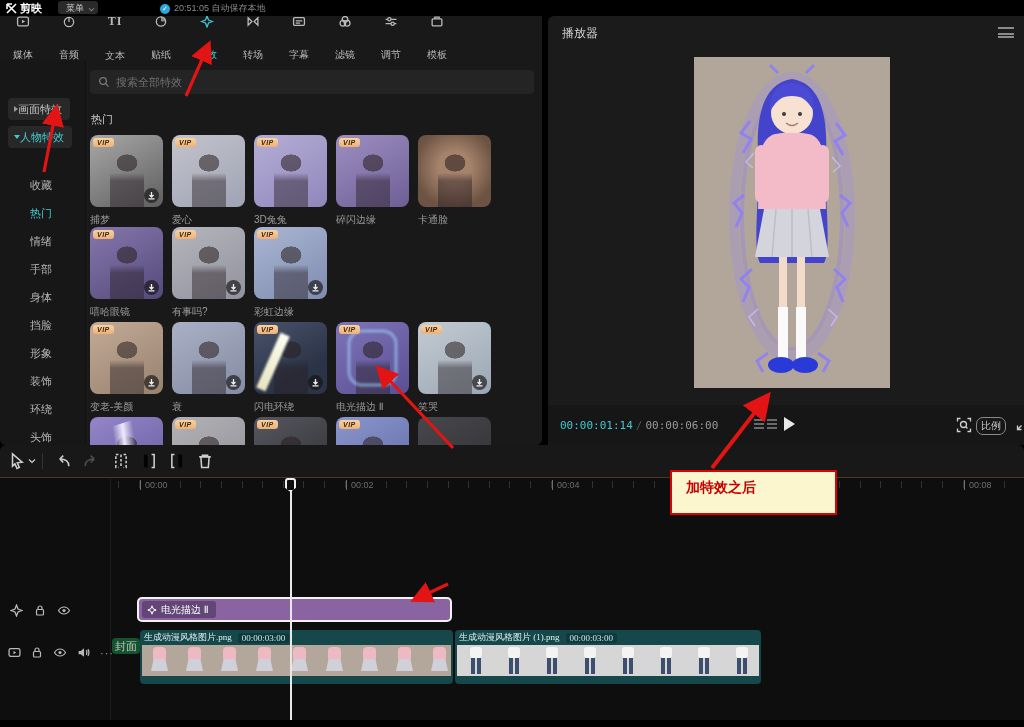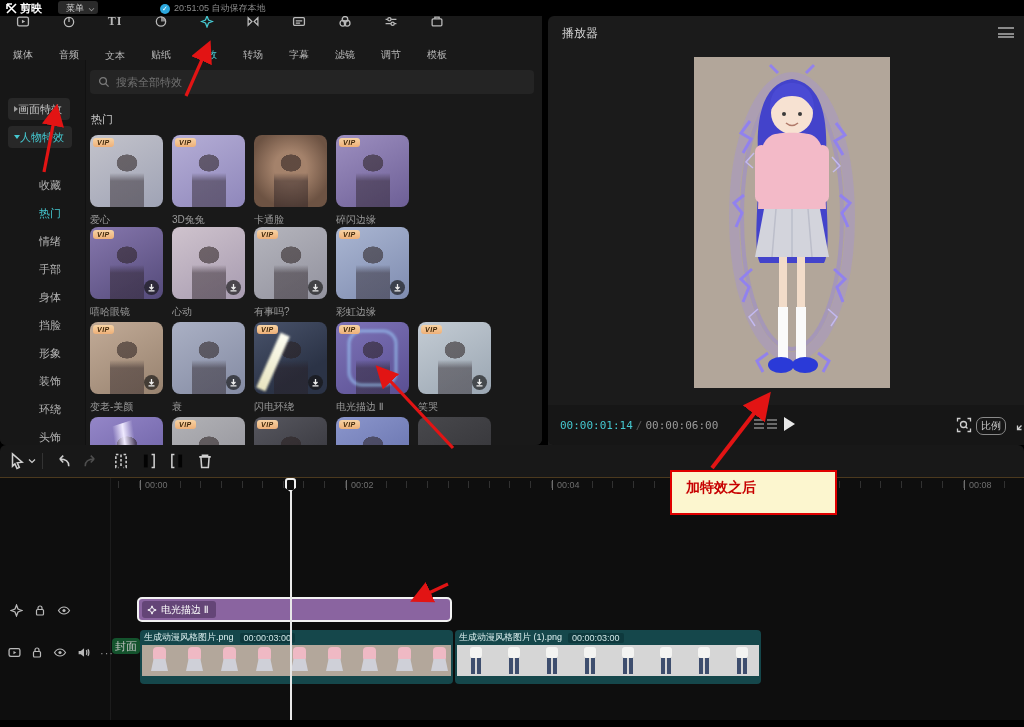--- a/index.html
+++ b/index.html
@@ -26,21 +26,21 @@
   .tab.active { color:#45c8d0; }
   .tab .ticon svg { stroke:currentColor; fill:none; stroke-width:1.2; }
   .ticon-text { font-family:"Liberation Serif", serif; font-size:12px; font-weight:bold; letter-spacing:1px; }
 
   .sidebar { position:absolute; left:0; top:44px; width:86px; bottom:0; background:#171717; border-right:1px solid #111; }
   .sb-group { position:absolute; left:8px; height:22px; background:#282828; border-radius:4px; display:flex; align-items:center; gap:0; padding:0 8px 0 6px; font-size:11px; color:#c2c2c2; cursor:pointer;text-align:center; }
   .sb-group.g1 { top:38px; }
   .sb-group.g2 { top:66px; color:#45c8d0; }
   .tri-r { width:0; height:0; border-left:4px solid #9a9a9a; border-top:3px solid transparent; border-bottom:3px solid transparent; }
   .tri-d { width:0; height:0; border-top:4px solid #45c8d0; border-left:3px solid transparent; border-right:3px solid transparent; }
-  .sb-item { position:absolute; left:39px; height:20px; font-size:11px; color:#b5b5b5; cursor:pointer; }
+  .sb-item { position:absolute; left:30px; height:20px; font-size:11px; color:#b5b5b5; cursor:pointer; }
   .sb-item.active { color:#45c8d0; }
 
   .effects-area { position:absolute; left:86px; top:44px; right:0; bottom:0; background:#191919; overflow:hidden; }
   .search-bar { position:absolute; left:4px; top:10px; right:8px; height:24px; background:#242424; border-radius:4px; display:flex; align-items:center; gap:6px; padding:0 8px; }
   .search-bar input { background:transparent; border:none; outline:none; color:#8a8a8a; font-size:11px; width:100%; font-family:"Liberation Sans", sans-serif; }
   .search-bar input::placeholder { color:#707070; }
   .search-bar svg { stroke:#7a7a7a; fill:none; stroke-width:1.3; flex:0 0 auto; }
   .section-title { position:absolute; left:5px; top:52px; font-size:11px; color:#c9c9c9; }
   .erow { position:absolute; left:4px; display:flex; gap:9px; }
   .erow.r1 { top:75px; } .erow.r2 { top:167px; } .erow.r3 { top:262px; } .erow.r4 { top:357px; }
@@ -115,21 +115,21 @@
   .cover-btn { position:absolute; left:112px; top:160px; width:28px; height:16px; background:#14532d; border-radius:4px; color:#c6c6c6; font-size:11px; display:flex; align-items:center; justify-content:center; text-align:center; line-height:12px; padding:2px; cursor:pointer; }
 
   .effect-clip { position:absolute; left:137px; top:119px; width:315px; height:25px; background:#8a64a0; border:2px solid #f2f2f2; border-radius:5px; cursor:pointer; }
   .effect-clip .chip { position:absolute; left:3px; top:2px; height:17px; background:rgba(42,22,58,.4); border-radius:3px; display:flex; align-items:center; gap:4px; padding:0 7px 0 5px; }
   .effect-clip .chip svg { stroke:#fff; fill:none; stroke-width:1.2; }
   .effect-clip .chip span { color:#fff; font-size:10px; white-space:nowrap; }
 
   .vclip { position:absolute; top:152px; height:54px; background:#15474b; border-radius:4px; overflow:hidden; cursor:pointer; }
   .vclip.c1 { left:140px; width:313px; }
   .vclip.c2 { left:455px; width:306px; }
-  .vclip .chead { position:absolute; left:0; top:0; right:0; height:15px; display:flex; align-items:center; gap:6px; padding-left:4px; }
+  .vclip .chead { position:absolute; left:0; top:0; right:0; height:15px; display:flex; align-items:center; gap:6px; padding-left:4px;font-family:Liberation Serif, serif; }
   .vclip .fname { color:#ddf0f0; font-size:9px; white-space:nowrap; }
   .vclip .fdur { color:#cfe6e6; font-size:9px; background:#0e393d; padding:0 4px; border-radius:2px; }
   .strip { position:absolute; left:2px; right:2px; top:15px; height:31px; display:flex; overflow:hidden; }
   .strip.s1 { background:#b3a79b; }
   .strip.s2 { background:#d6d6d6; }
   .fig1 { position:relative; flex:0 0 35px; height:31px; }
   .fig1::before { content:""; position:absolute; left:11px; top:2px; width:13px; height:13px; background:#efb9c4; border-radius:4px 4px 2px 2px; }
   .fig1::after { content:""; position:absolute; left:9px; top:14px; width:17px; height:12px; background:#cfd0d8; clip-path:polygon(15% 0, 85% 0, 100% 100%, 0 100%); }
   .fig2 { position:relative; flex:0 0 38px; height:31px; }
   .fig2::before { content:""; position:absolute; left:13px; top:2px; width:12px; height:11px; background:#f4f4f2; border-radius:3px; }
@@ -285,65 +285,66 @@
       <div class="search-bar">
         <svg width="12" height="12" viewBox="0 0 12 12">
             <circle cx="5" cy="5" r="3.4"></circle>
             <path d="M7.6 7.6 L10.6 10.6"></path>
           </svg>
         <input placeholder="搜索全部特效" style="">
       </div>
       <div class="section-title">热门</div>
 
       <div class="erow r1">
+        <div class="cell t0">
+          <div class="thumb">
+            <span class="vip">VIP</span>
+            <span class="dl">
+                <svg width="9" height="9" viewBox="0 0 9 9">
+                  <path d="M4.5 1 V5.5 M2.5 4 L4.5 6 L6.5 4 M1.5 7.8 H7.5"></path>
+                </svg>
+              </span>
+          </div>
+          <div class="ename">捕梦</div>
+        </div>
         <div class="cell t1">
           <div class="thumb">
               <span class="vip">VIP</span>
             </div>
           <div class="ename">爱心</div>
         </div>
         <div class="cell t2">
           <div class="thumb">
               <span class="vip">VIP</span>
             </div>
           <div class="ename">3D兔兔</div>
         </div>
+        <div class="cell t4">
+          <div class="thumb">
+              <span class="vip">VIP</span>
+            </div>
+          <div class="ename">碎闪边缘</div>
+        </div>
         <div class="cell t3">
           <div class="thumb"></div>
           <div class="ename">卡通脸</div>
         </div>
-        <div class="cell t4">
-          <div class="thumb">
-              <span class="vip">VIP</span>
-            </div>
-          <div class="ename">碎闪边缘</div>
-        </div>
       </div>
 
       <div class="erow r2">
         <div class="cell t5">
           <div class="thumb">
             <span class="vip">VIP</span>
             <span class="dl">
                 <svg width="9" height="9" viewBox="0 0 9 9">
                   <path d="M4.5 1 V5.5 M2.5 4 L4.5 6 L6.5 4 M1.5 7.8 H7.5"></path>
                 </svg>
               </span>
           </div>
           <div class="ename">嘻哈眼镜</div>
-        </div>
-        <div class="cell t7">
-          <div class="thumb">
-            <span class="dl">
-                <svg width="9" height="9" viewBox="0 0 9 9">
-                  <path d="M4.5 1 V5.5 M2.5 4 L4.5 6 L6.5 4 M1.5 7.8 H7.5"></path>
-                </svg>
-              </span>
-          </div>
-          <div class="ename">心动</div>
         </div>
         <div class="cell t8">
           <div class="thumb">
             <span class="vip">VIP</span>
             <span class="dl">
                 <svg width="9" height="9" viewBox="0 0 9 9">
                   <path d="M4.5 1 V5.5 M2.5 4 L4.5 6 L6.5 4 M1.5 7.8 H7.5"></path>
                 </svg>
               </span>
           </div>

